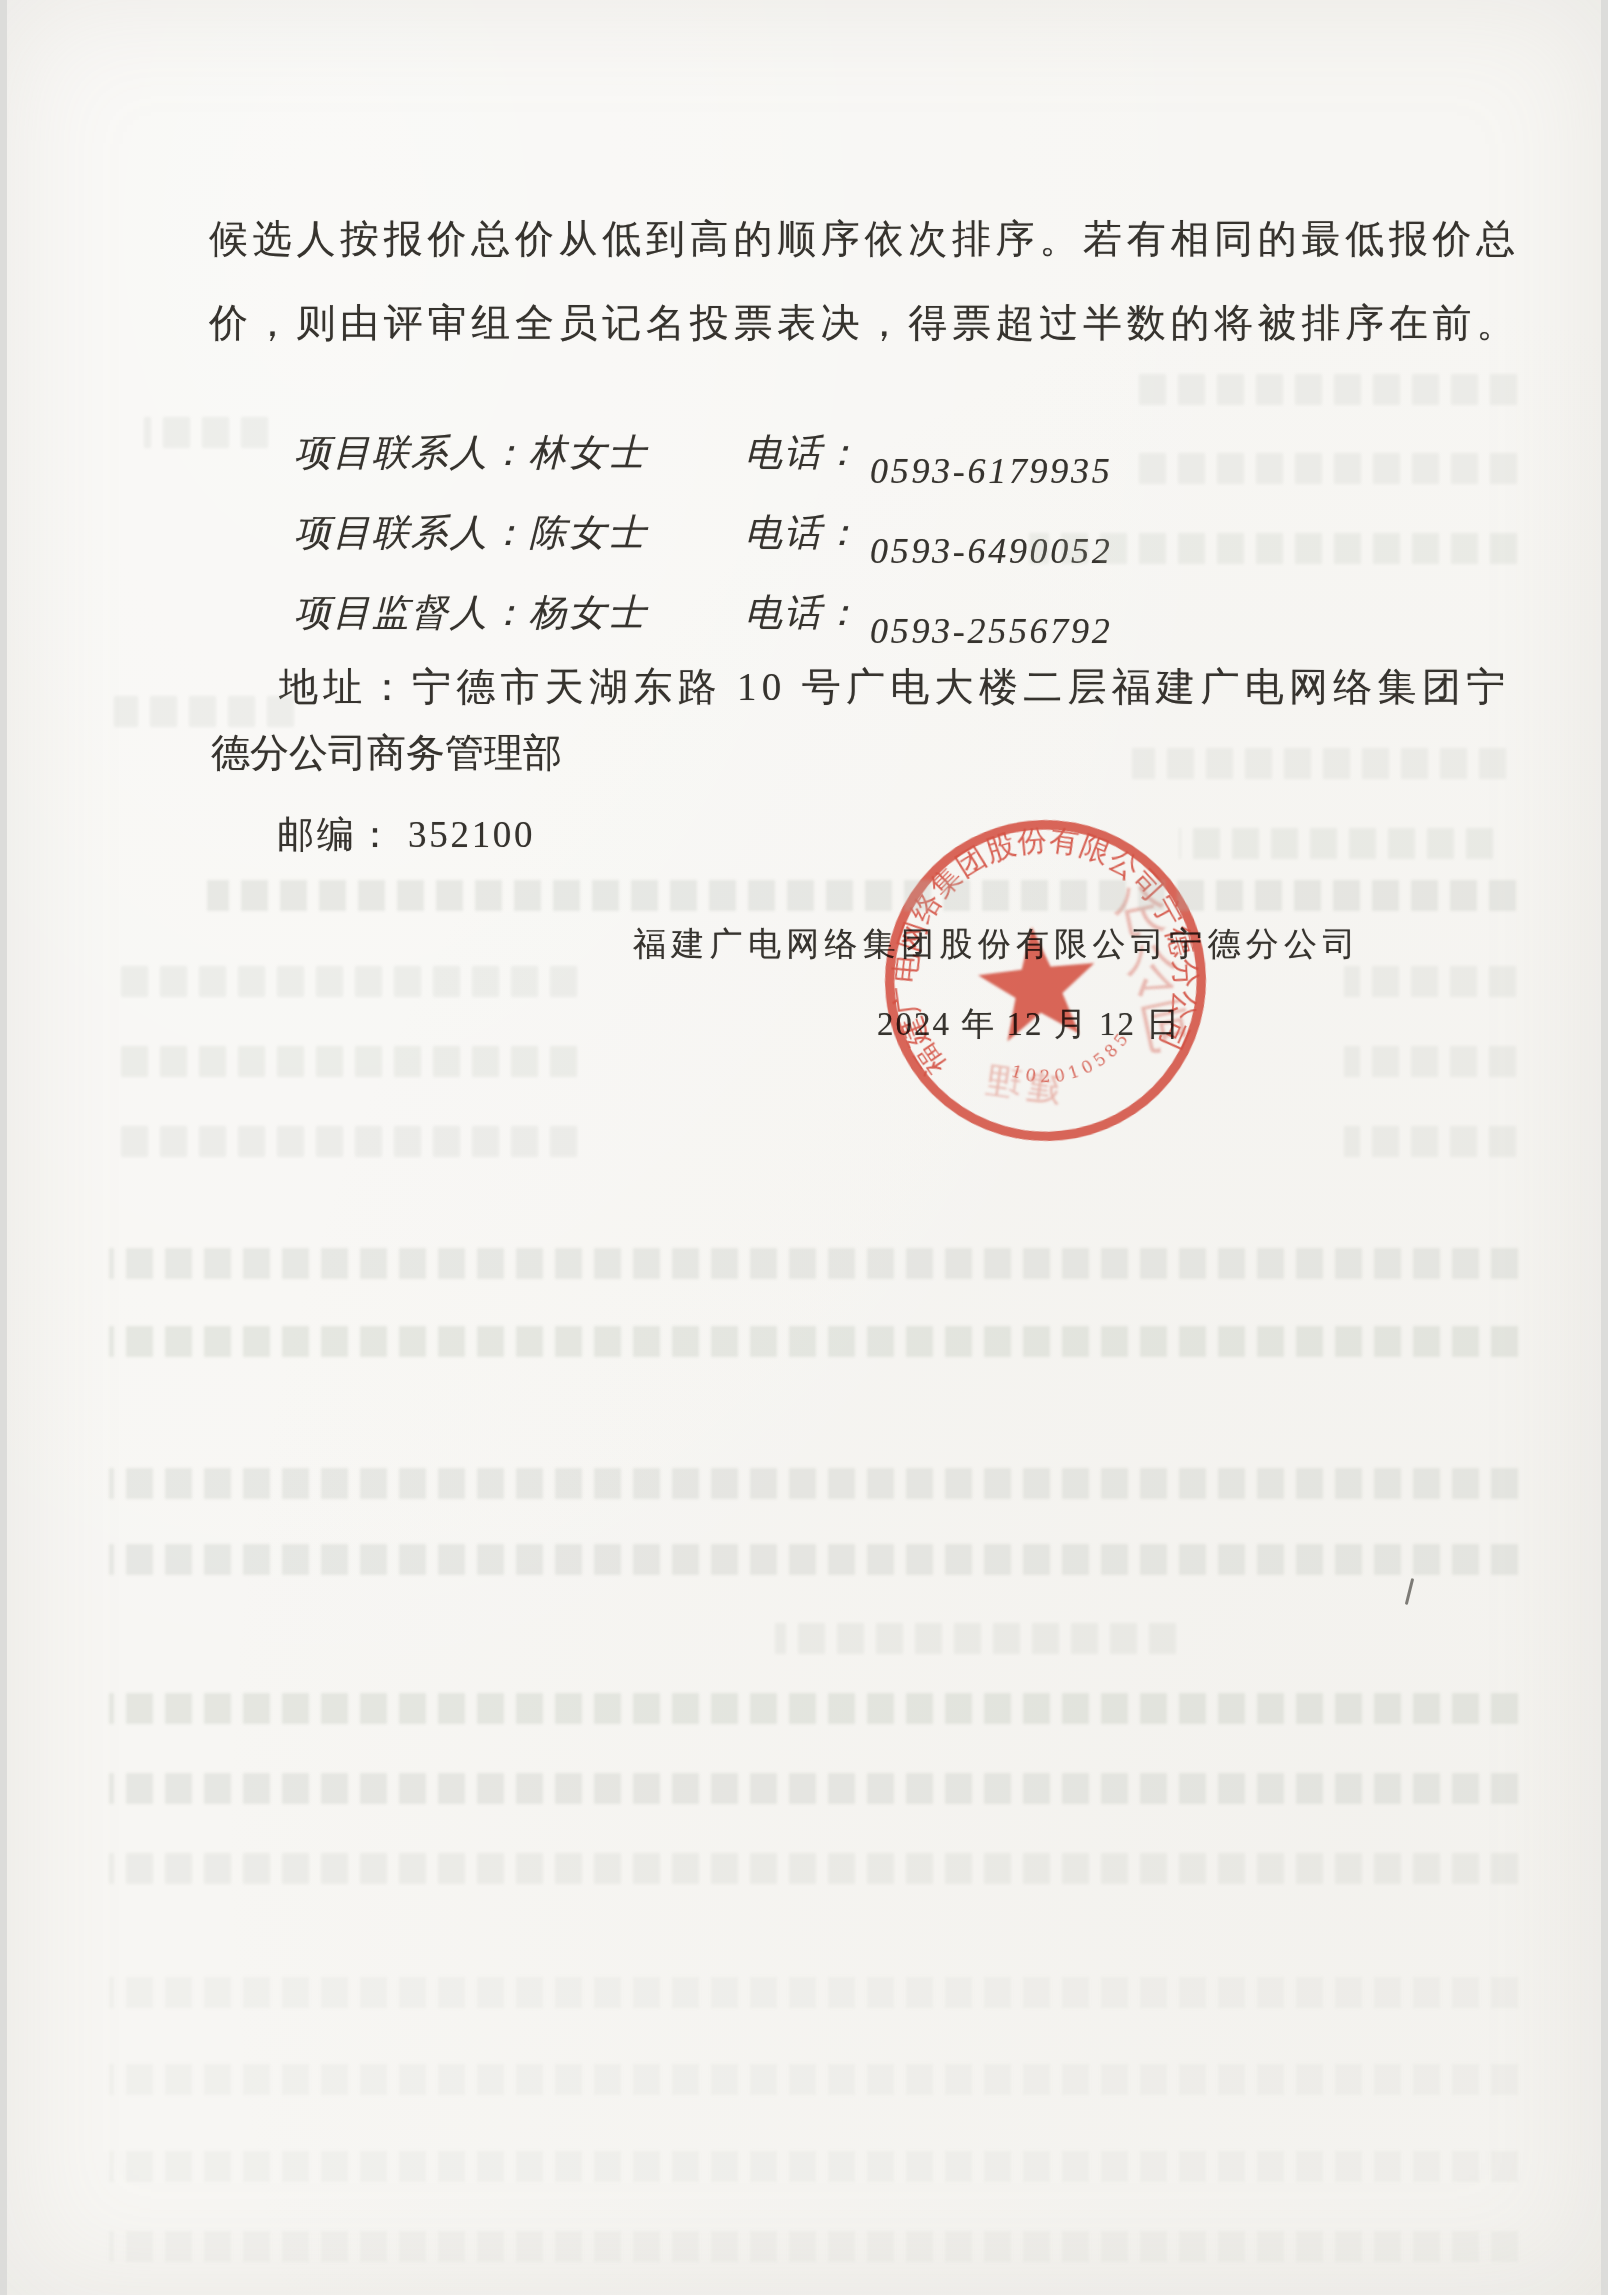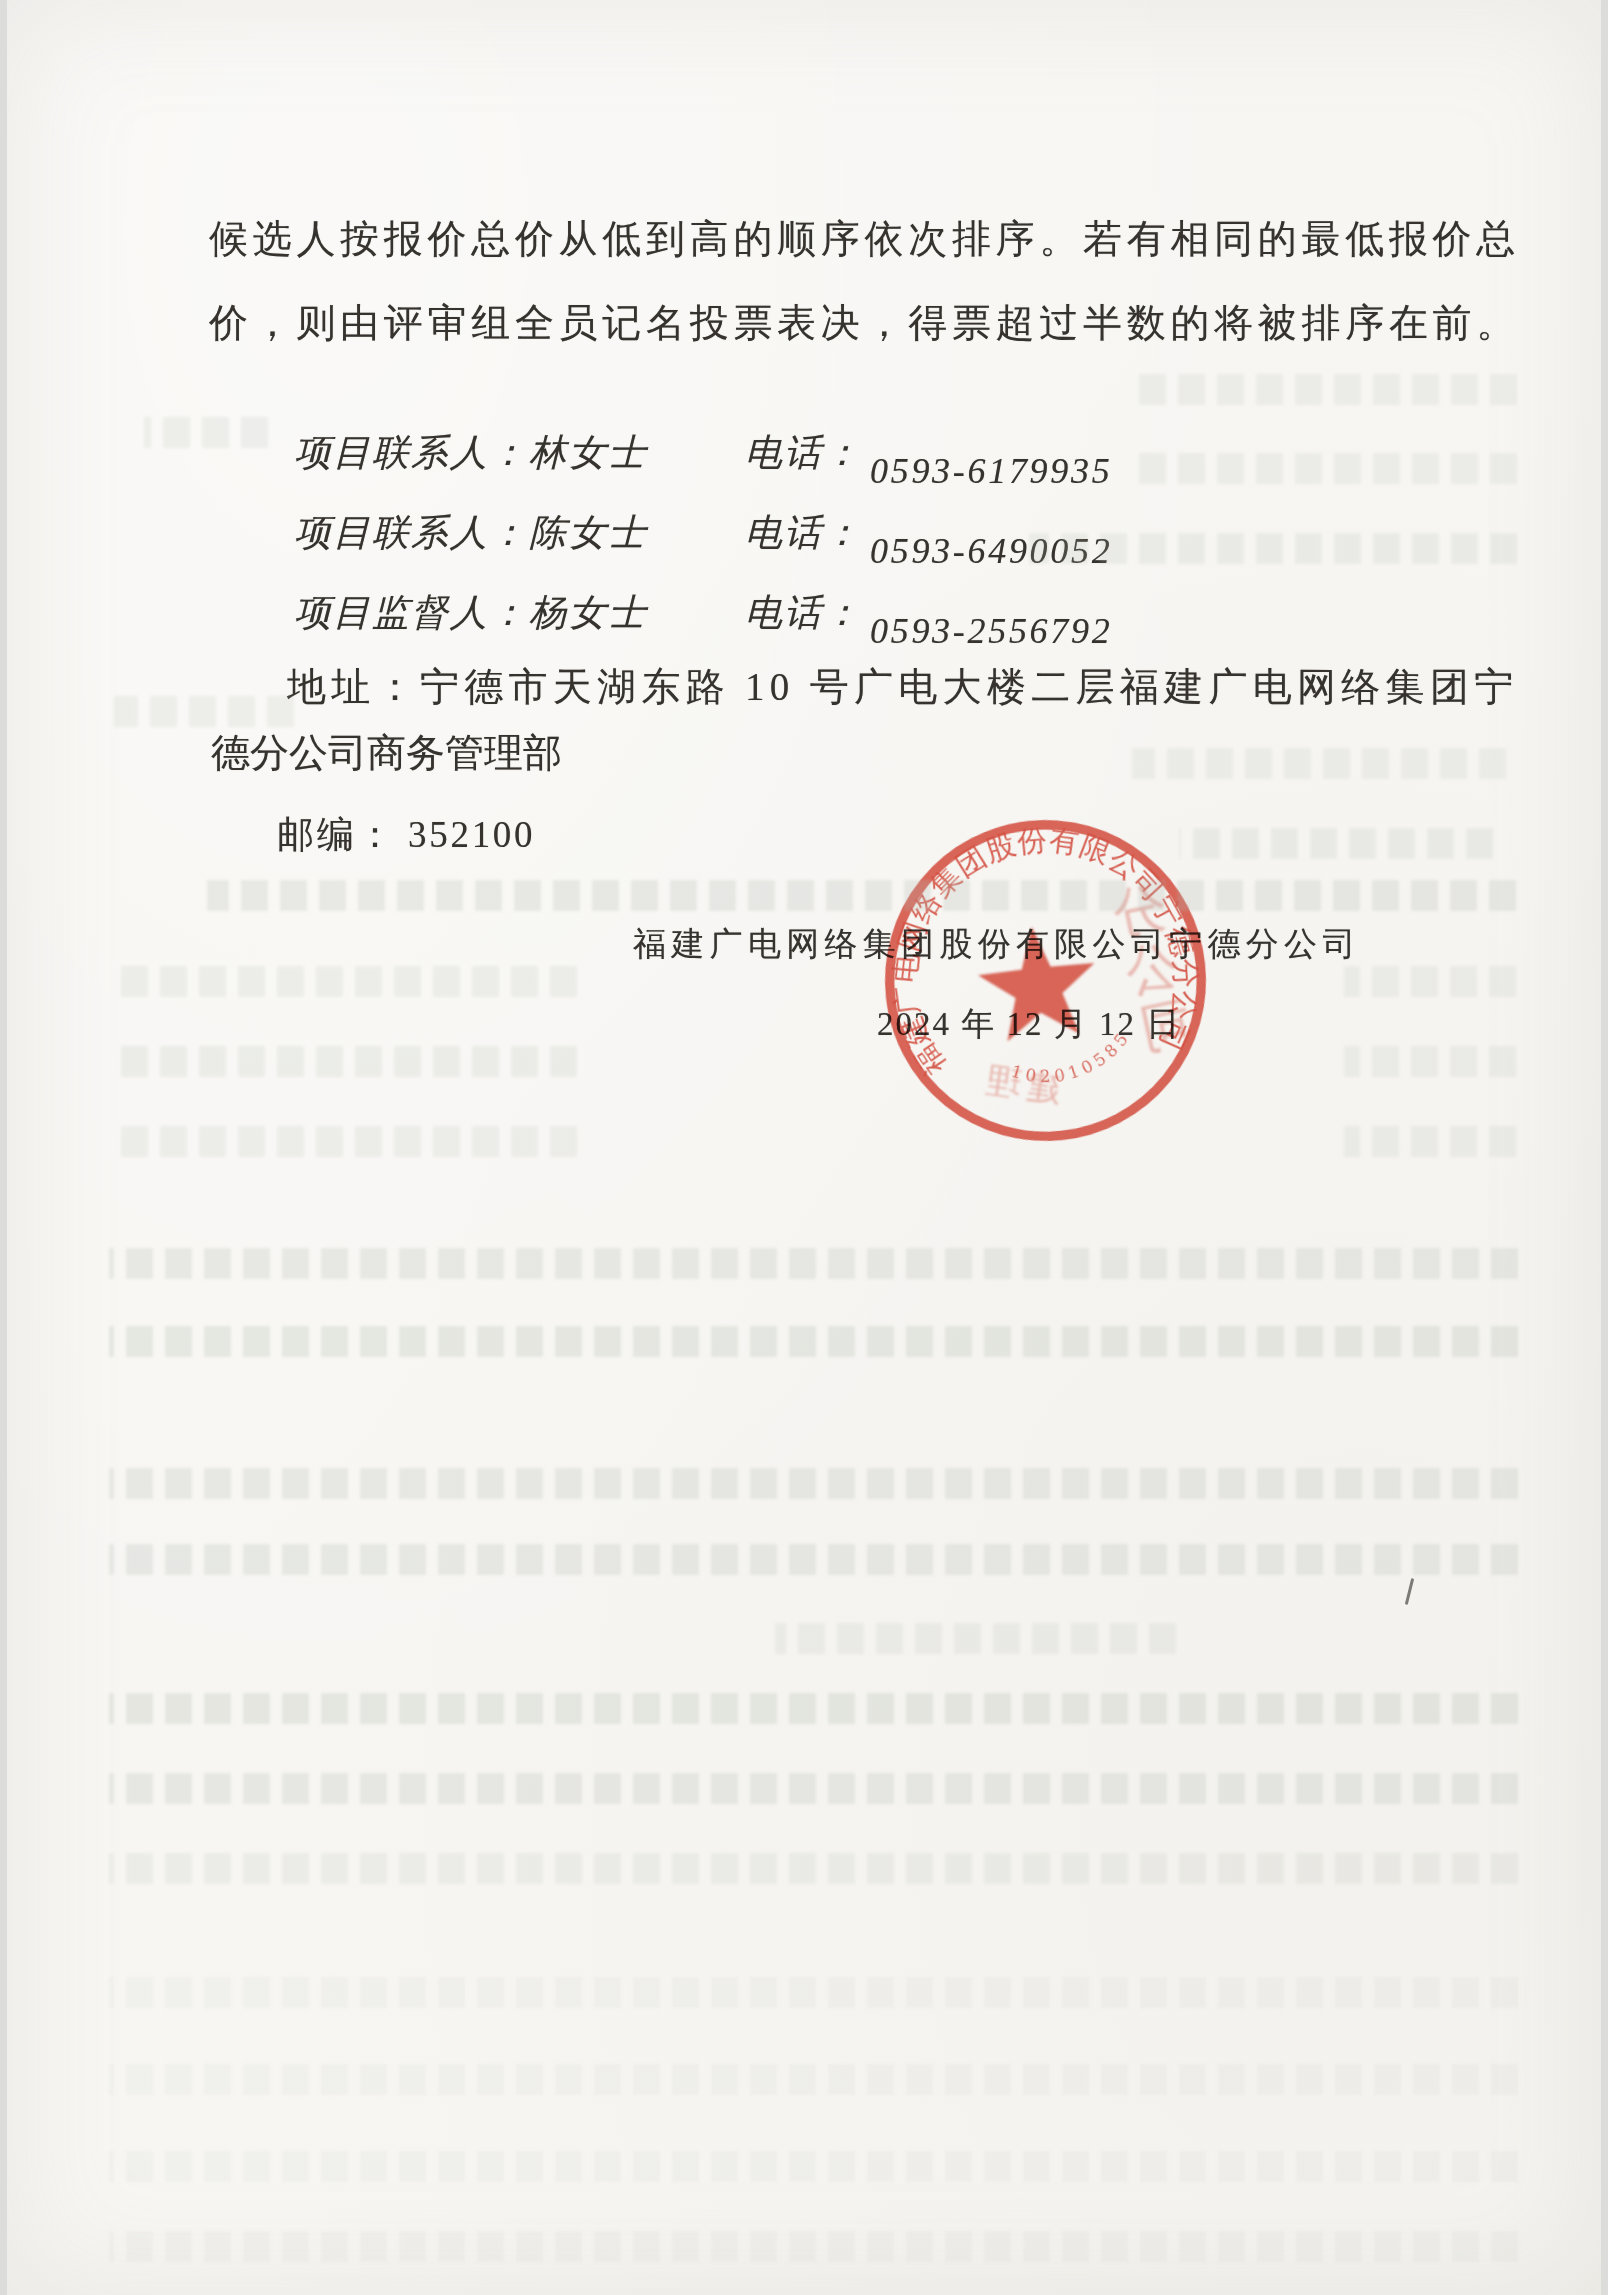--- a/index.html
+++ b/index.html
@@ -86,21 +86,21 @@
     <span class="t plabel">电话：</span>
     <span class="t pnum">0593-6490052</span>
   </div>
   <div class="contact-row" style="top:594px;">
     <span class="t role">项目监督人：</span>
     <span class="t name">杨女士</span>
     <span class="t plabel">电话：</span>
     <span class="t pnum">0593-2556792</span>
   </div>
 
-  <div class="t addr1" style="left:280px;top:667px;font-family:Liberation Serif, serif;">地址：宁德市天湖东路 10 号广电大楼二层福建广电网络集团宁</div>
+  <div class="t addr1" style="left:272px;top:667px;font-family:Liberation Serif, serif;">地址：宁德市天湖东路 10 号广电大楼二层福建广电网络集团宁</div>
   <div class="t addr2" style="left:204px;top:737px;font-family:Liberation Mono, monospace;">德分公司商务管理部</div>
 
   <div class="t postal" style="left:270px;top:816px;">邮编： 352100</div>
 
   <div class="t sig-company" style="left:626px;top:928px;">福建广电网络集团股份有限公司宁德分公司</div>
   <div class="t sig-date" style="left:870px;top:1008px;text-align:center;">2024 年 12 月 12 日</div>
 
   <svg class="stamp" viewBox="-252 -252 504 504">
     <defs>
       <filter id="sblur" x="-20%" y="-20%" width="140%" height="140%">

